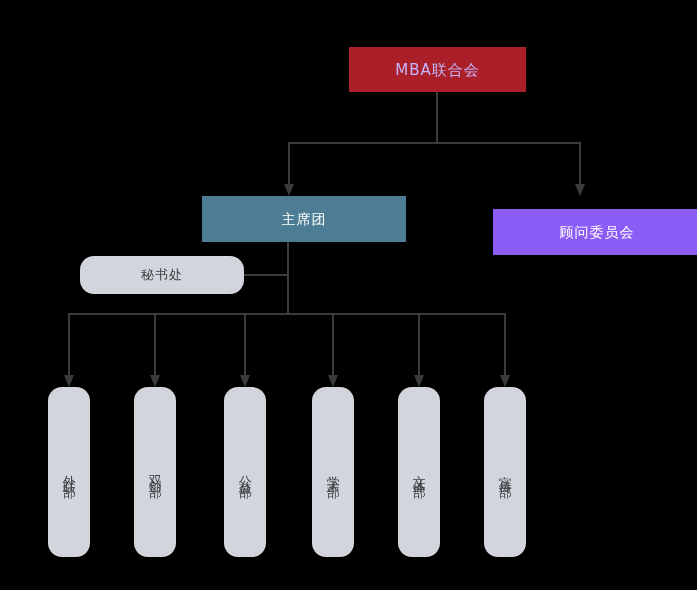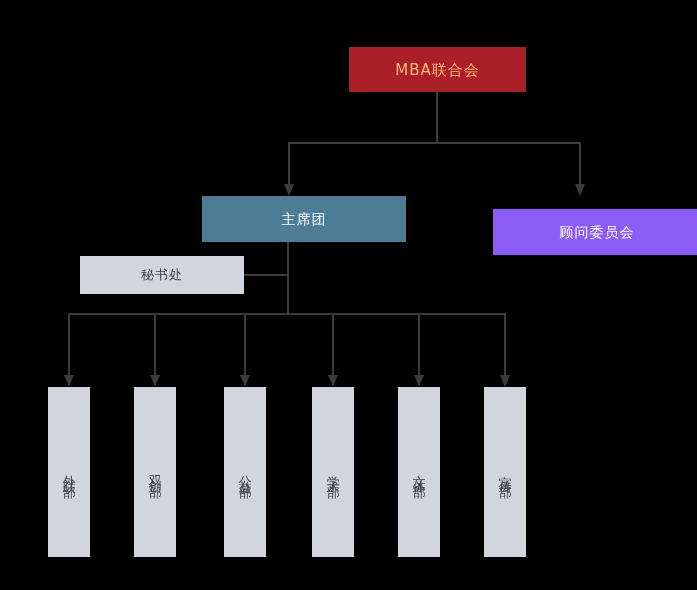--- a/index.html
+++ b/index.html
@@ -25,21 +25,21 @@
     display: flex;
     align-items: center;
     justify-content: center;
     text-align: center;
     letter-spacing: 1px;
     line-height: 1.2;
     user-select: none;
   }
   .node.root  { font-size: 15px; }
   .node.level2{ font-size: 14px; }
-  .node.leaf  { font-size: 13px; }
+  .node.leaf  { font-size: 13px; border-radius: 14px; }
   .node.vertical {
     writing-mode: vertical-rl;
     text-orientation: upright;
     letter-spacing: 5px;
   }
   .line {
     position: absolute;
   }
   .arrow {
     position: absolute;
@@ -70,21 +70,21 @@
       <div class="arrow" style="left: 284px; top: 184px; border-top: 12px solid rgb(58, 59, 61);"></div>
       <div class="arrow" style="left: 575px; top: 184px; border-top: 12px solid rgb(58, 59, 61);"></div>
       <div class="arrow" style="left: 64px; top: 375px; border-top: 12px solid rgb(58, 59, 61);"></div>
       <div class="arrow" style="left: 150px; top: 375px; border-top: 12px solid rgb(58, 59, 61);"></div>
       <div class="arrow" style="left: 240px; top: 375px; border-top: 12px solid rgb(58, 59, 61);"></div>
       <div class="arrow" style="left: 328px; top: 375px; border-top: 12px solid rgb(58, 59, 61);"></div>
       <div class="arrow" style="left: 414px; top: 375px; border-top: 12px solid rgb(58, 59, 61);"></div>
       <div class="arrow" style="left: 500px; top: 375px; border-top: 12px solid rgb(58, 59, 61);"></div>
     </div>
   <div class="layer" id="nodes-layer">
-      <div class="node root" style="left: 349px; top: 47px; width: 177px; height: 45px; background: rgb(170, 31, 40); color: #fdba74;">MBA联合会</div>
+      <div class="node root" style="left: 349px; top: 47px; width: 177px; height: 45px; background: rgb(170, 31, 40); color: #c4b5fd;">MBA联合会</div>
       <div class="node level2" style="left: 202px; top: 196px; width: 204px; height: 46px; background: rgb(77, 125, 148); color: rgb(255, 255, 255);">主席团</div>
       <div class="node level2" style="left: 493px; top: 209px; width: 208px; height: 46px; background: #8b5cf6; color: rgb(255, 255, 255);">顾问委员会</div>
       <div class="node leaf" style="left: 80px; top: 256px; width: 164px; height: 38px; background: rgb(210, 213, 220); color: rgb(61, 64, 69);">秘书处</div>
       <div class="node leaf vertical" style="left: 48px; top: 387px; width: 42px; height: 170px; background: rgb(210, 213, 220); color: rgb(61, 64, 69);">外联部</div>
       <div class="node leaf vertical" style="left: 134px; top: 387px; width: 42px; height: 170px; background: rgb(210, 213, 220); color: rgb(61, 64, 69);">双创部</div>
       <div class="node leaf vertical" style="left: 224px; top: 387px; width: 42px; height: 170px; background: rgb(210, 213, 220); color: rgb(61, 64, 69);">公益部</div>
       <div class="node leaf vertical" style="left: 312px; top: 387px; width: 42px; height: 170px; background: rgb(210, 213, 220); color: rgb(61, 64, 69);">学术部</div>
       <div class="node leaf vertical" style="left: 398px; top: 387px; width: 42px; height: 170px; background: rgb(210, 213, 220); color: rgb(61, 64, 69);">文体部</div>
       <div class="node leaf vertical" style="left: 484px; top: 387px; width: 42px; height: 170px; background: rgb(210, 213, 220); color: rgb(61, 64, 69);">宣传部</div>
     </div>

